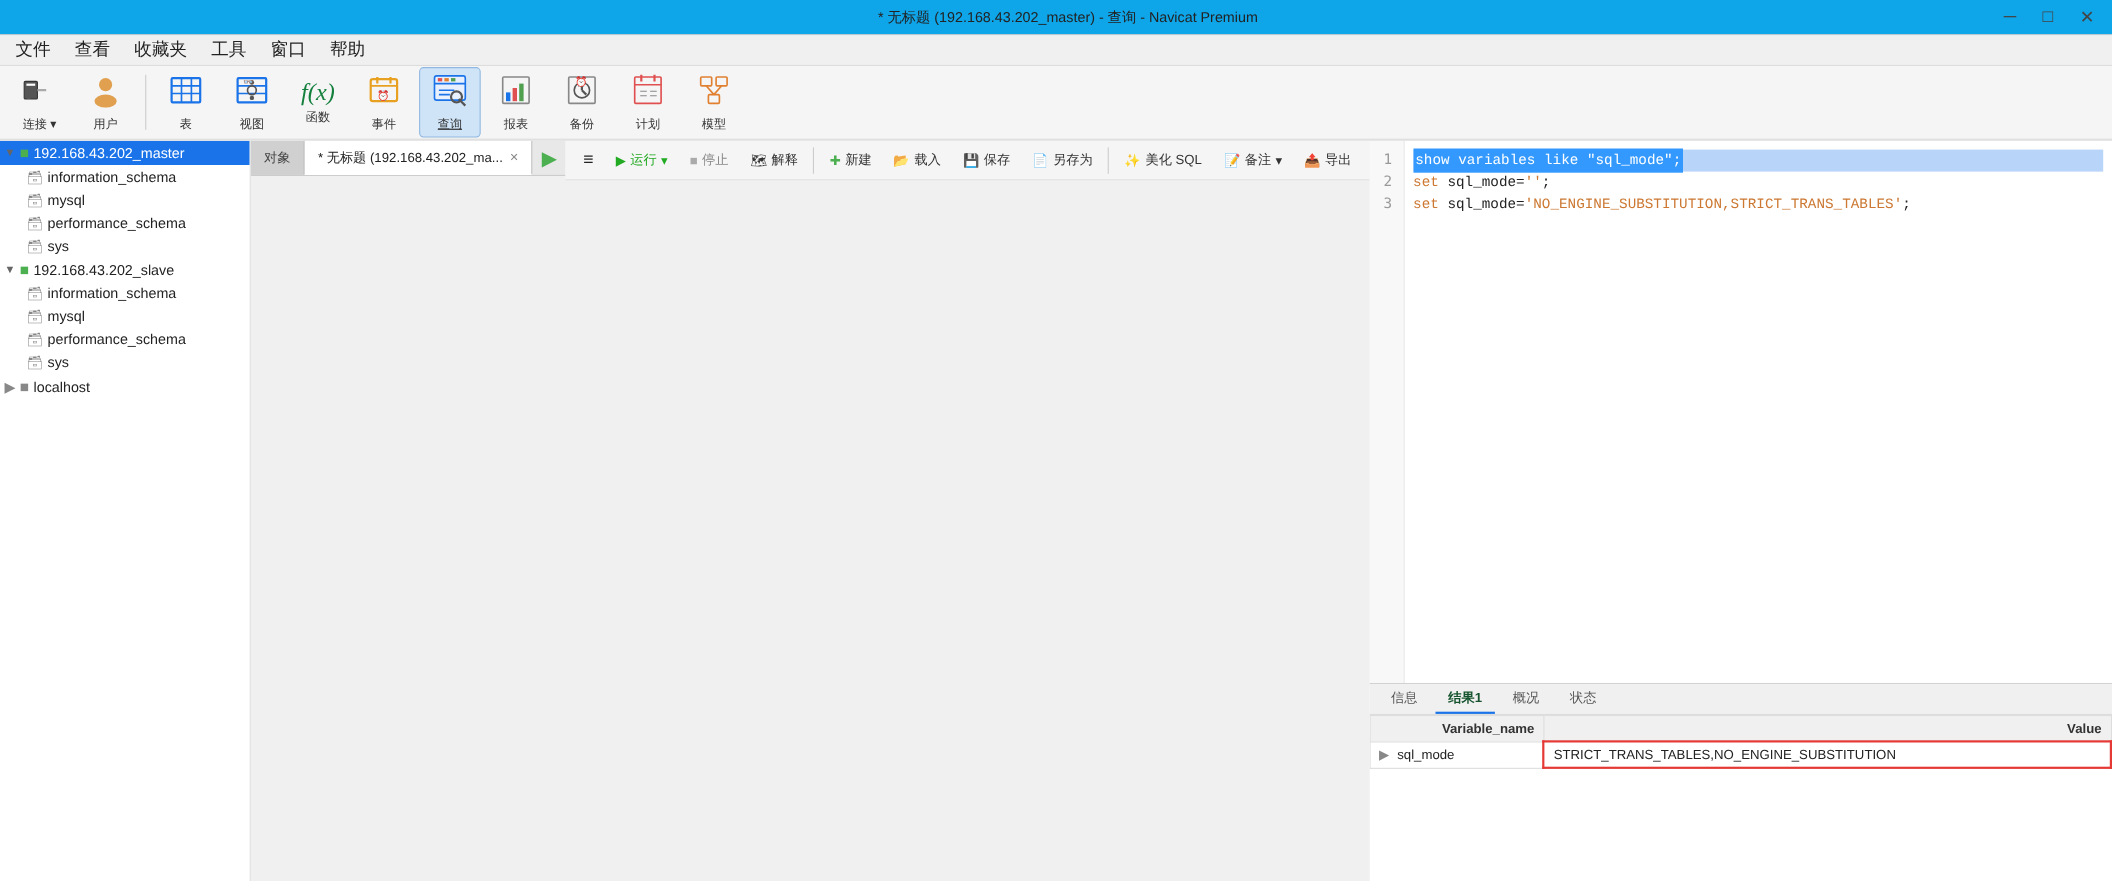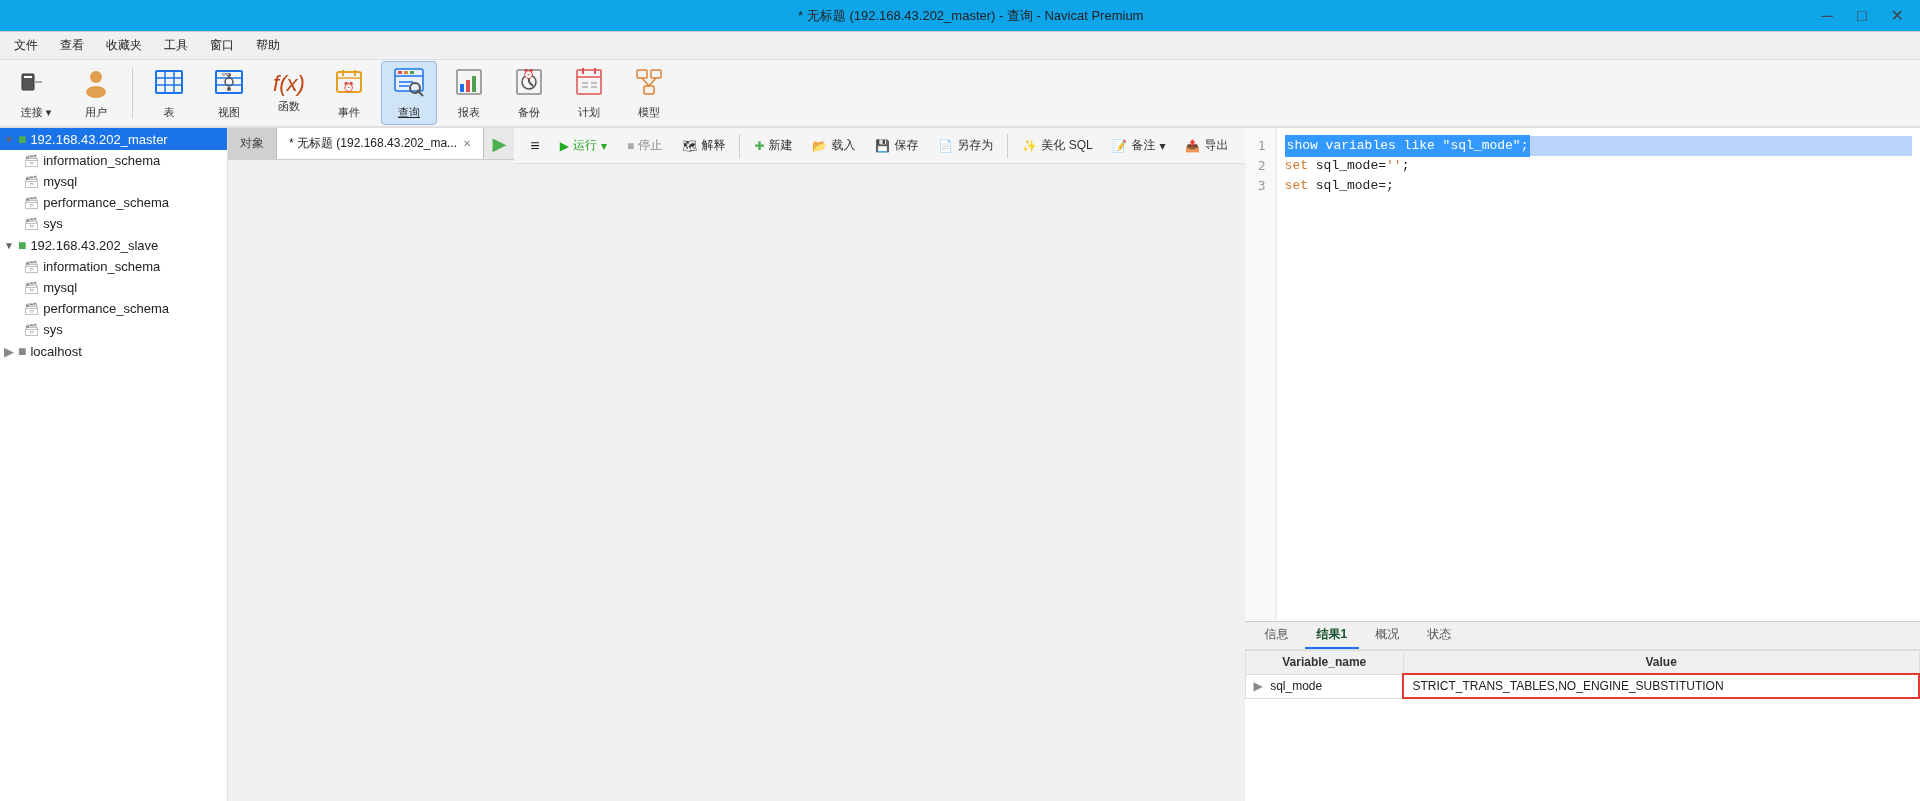--- a/index.html
+++ b/index.html
@@ -26,21 +26,21 @@
       height: 28px;
       display: flex;
       align-items: center;
       padding: 0 4px;
       border-bottom: 1px solid #ddd;
       gap: 2px;
     }
     .menu-item {
       padding: 4px 10px;
       cursor: pointer;
-      font-size: 12px;
+      font-size: 16px;
       border-radius: 2px;
       font-family: Liberation Mono, monospace;
     }
 
     
     .toolbar {
       background: #f5f5f5;
       height: 68px;
       display: flex;
       align-items: center;
@@ -233,21 +233,21 @@
       overflow: auto;
     }
     .results-table table {
       width: 100%;
       border-collapse: collapse;
     }
     .results-table th {
       background: #f0f0f0;
       border: 1px solid #ddd;
       padding: 4px 8px;
-      text-align: center;
+      text-align: right;
       font-weight: bold;
       font-size: 12px;
       color: #333;
     }
     .results-table td {
       border: 1px solid #ddd;
       padding: 4px 8px;
       font-size: 12px;
     }
     .value-cell {
@@ -324,21 +324,21 @@
         <circle cx="16" cy="16" r="4" fill="none" stroke="#555" stroke-width="1.5"></circle>
         <circle cx="16" cy="9" r="2" fill="#555"></circle>
         <circle cx="16" cy="23" r="2" fill="#555"></circle>
         <text x="8" y="11" font-size="8" fill="#555">👓</text>
       </svg>
     </div>
     <div class="tool-label">视图</div>
   </div>
 
   <div class="tool-group">
-    <div class="tool-icon" style="font-size:22px;font-style:italic;font-family:Liberation Sans, sans-serif;color:#c2410c;padding-bottom:2px;">f(x)</div>
+    <div class="tool-icon" style="font-size:22px;font-style:italic;font-family:Liberation Serif, serif;color:#15803d;padding-bottom:2px;">f(x)</div>
     <div class="tool-label">函数</div>
   </div>
 
   <div class="tool-group">
     <div class="tool-icon">
       <svg width="32" height="32" viewBox="0 0 32 32">
         <rect x="4" y="6" width="24" height="20" rx="2" fill="none" stroke="#e8a020" stroke-width="2"></rect>
         <line x1="4" y1="12" x2="28" y2="12" stroke="#e8a020" stroke-width="1.5"></line>
         <line x1="10" y1="4" x2="10" y2="10" stroke="#e8a020" stroke-width="2"></line>
         <line x1="22" y1="4" x2="22" y2="10" stroke="#e8a020" stroke-width="2"></line>
@@ -549,21 +549,21 @@
 
           <div class="code-line highlighted">
             <span style="background:#3399ff;color:#fff;padding:1px 2px;">show variables like "sql_mode";</span>
           </div>
 
           <div class="code-line">
             <span style="color:#cc7832;">set </span><span style="color:#222;">sql_mode</span><span style="color:#222;">=</span><span style="color:#cc7832;">''</span><span style="color:#222;">;</span>
           </div>
 
           <div class="code-line">
-            <span style="color:#cc7832;">set </span><span style="color:#222;">sql_mode</span><span style="color:#222;">=</span><span style="color:#222;">;</span>
+            <span style="color:#cc7832;">set </span><span style="color:#222;">sql_mode</span><span style="color:#222;">=</span><span style="color:#cc7832;">'NO_ENGINE_SUBSTITUTION,STRICT_TRANS_TABLES'</span><span style="color:#222;">;</span>
           </div>
         </div>
       </div>
 
       <div class="results-area" style="height:180px;flex-shrink:0;">
 
         <div class="results-tab-bar">
           <div class="results-tab">信息</div>
           <div class="results-tab active">结果1</div>
           <div class="results-tab">概况</div>

